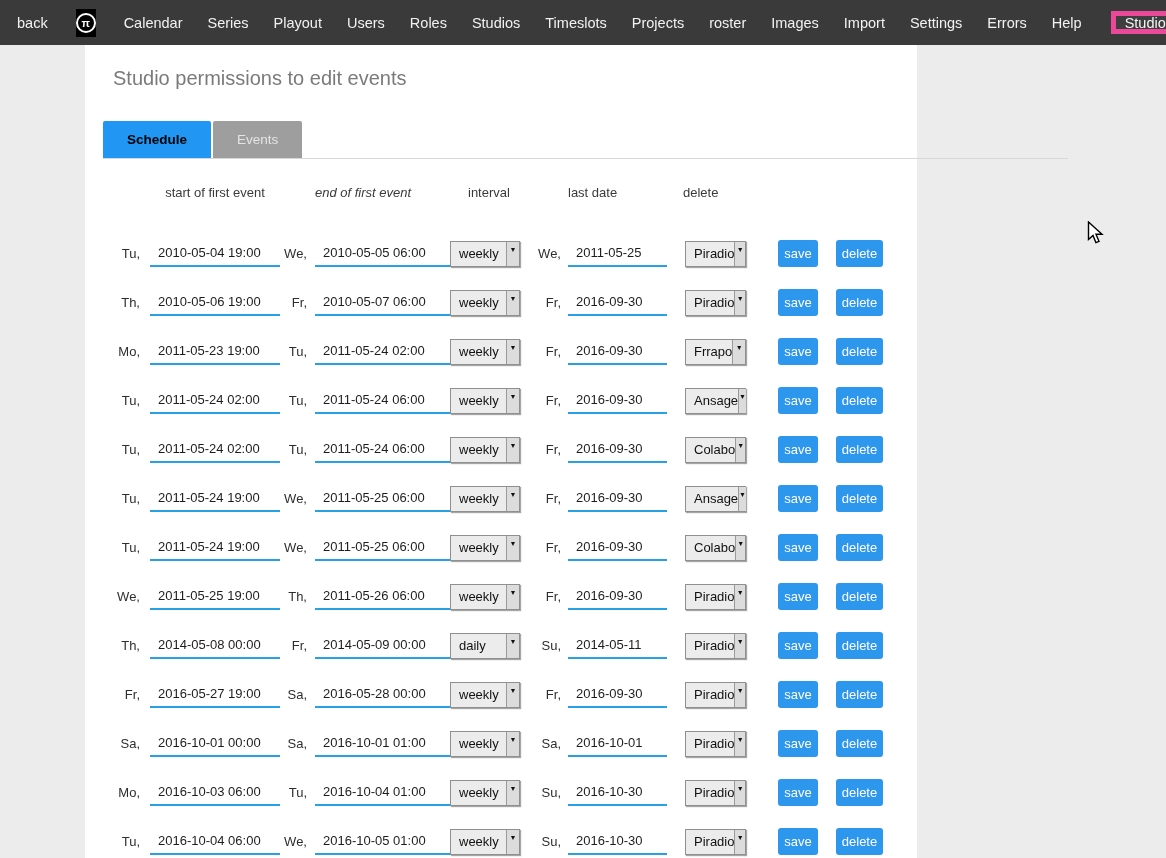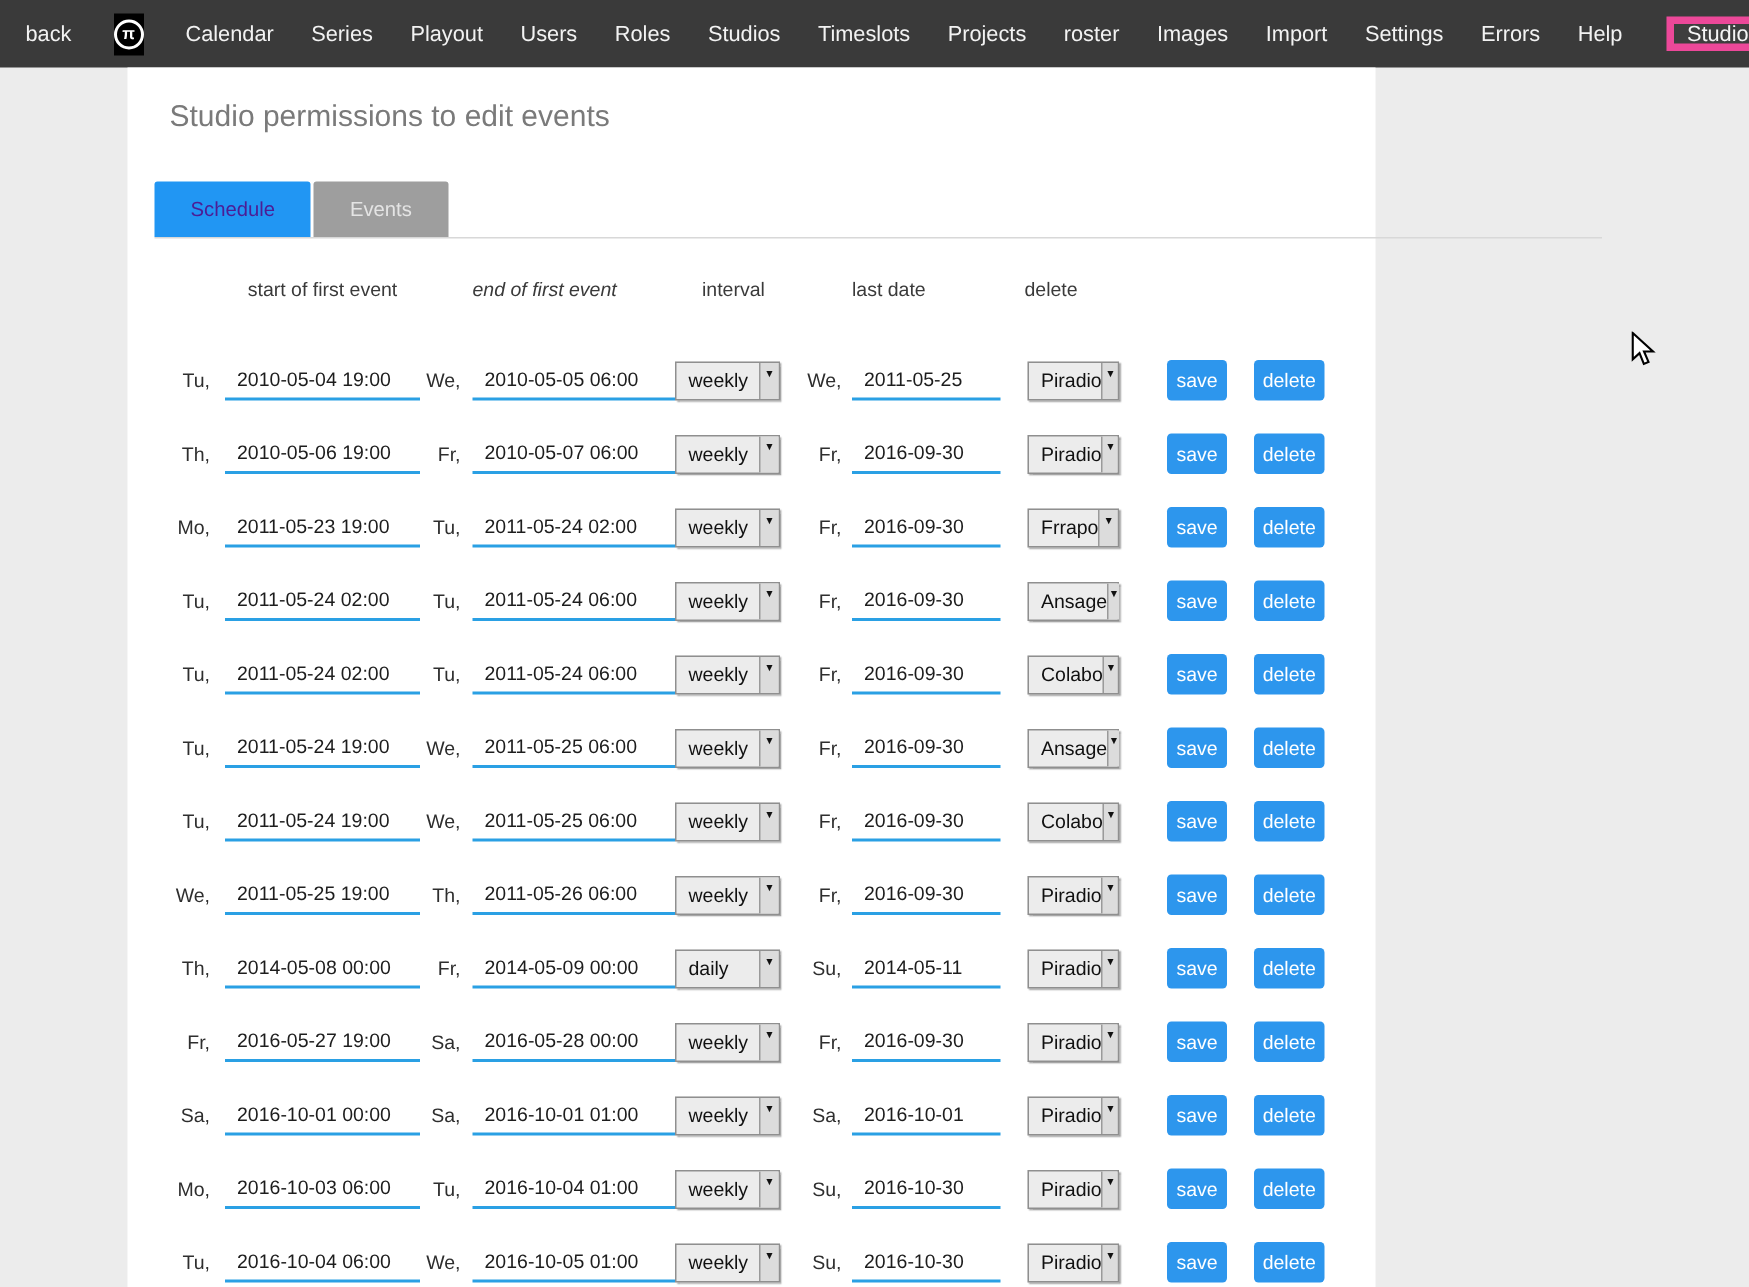--- a/index.html
+++ b/index.html
@@ -40,21 +40,21 @@
   .page-title { color:#7a7a7a; font-size:20px; margin-left:28px; }
 
   .tabs-row {
     margin-left:18px; width:965px; border-bottom:1px solid #d8d8d8;
     display:flex; gap:2px; margin-top:31px;
   }
   .tab {
     height:37px; padding:0 24px; display:flex; align-items:center;
     font-size:13.5px; border-radius:2px 2px 0 0; cursor:pointer;
   }
-  .tab.active { background:#2196f3; color:#4c1d95; }
+  .tab.active { background:#2196f3; color:#000000;font-weight:bold; }
   .tab.inactive { background:#9e9e9e; color:#e4e4e4; }
 
   
   .table { padding-top:26px; }
   .hdr-row { display:flex; height:16px; margin-bottom:28px; font-size:13px; color:#3a3a3a; }
   .hdr-row .h-day1 { width:65px; }
   .hdr-row .h-start { width:130px; text-align:center; }
   .hdr-row .h-day2 { width:35px; }
   .hdr-row .h-end { width:135px; text-align:left;font-style:italic; }
   .hdr-row .h-int { width:70px; margin-left:18px; }

